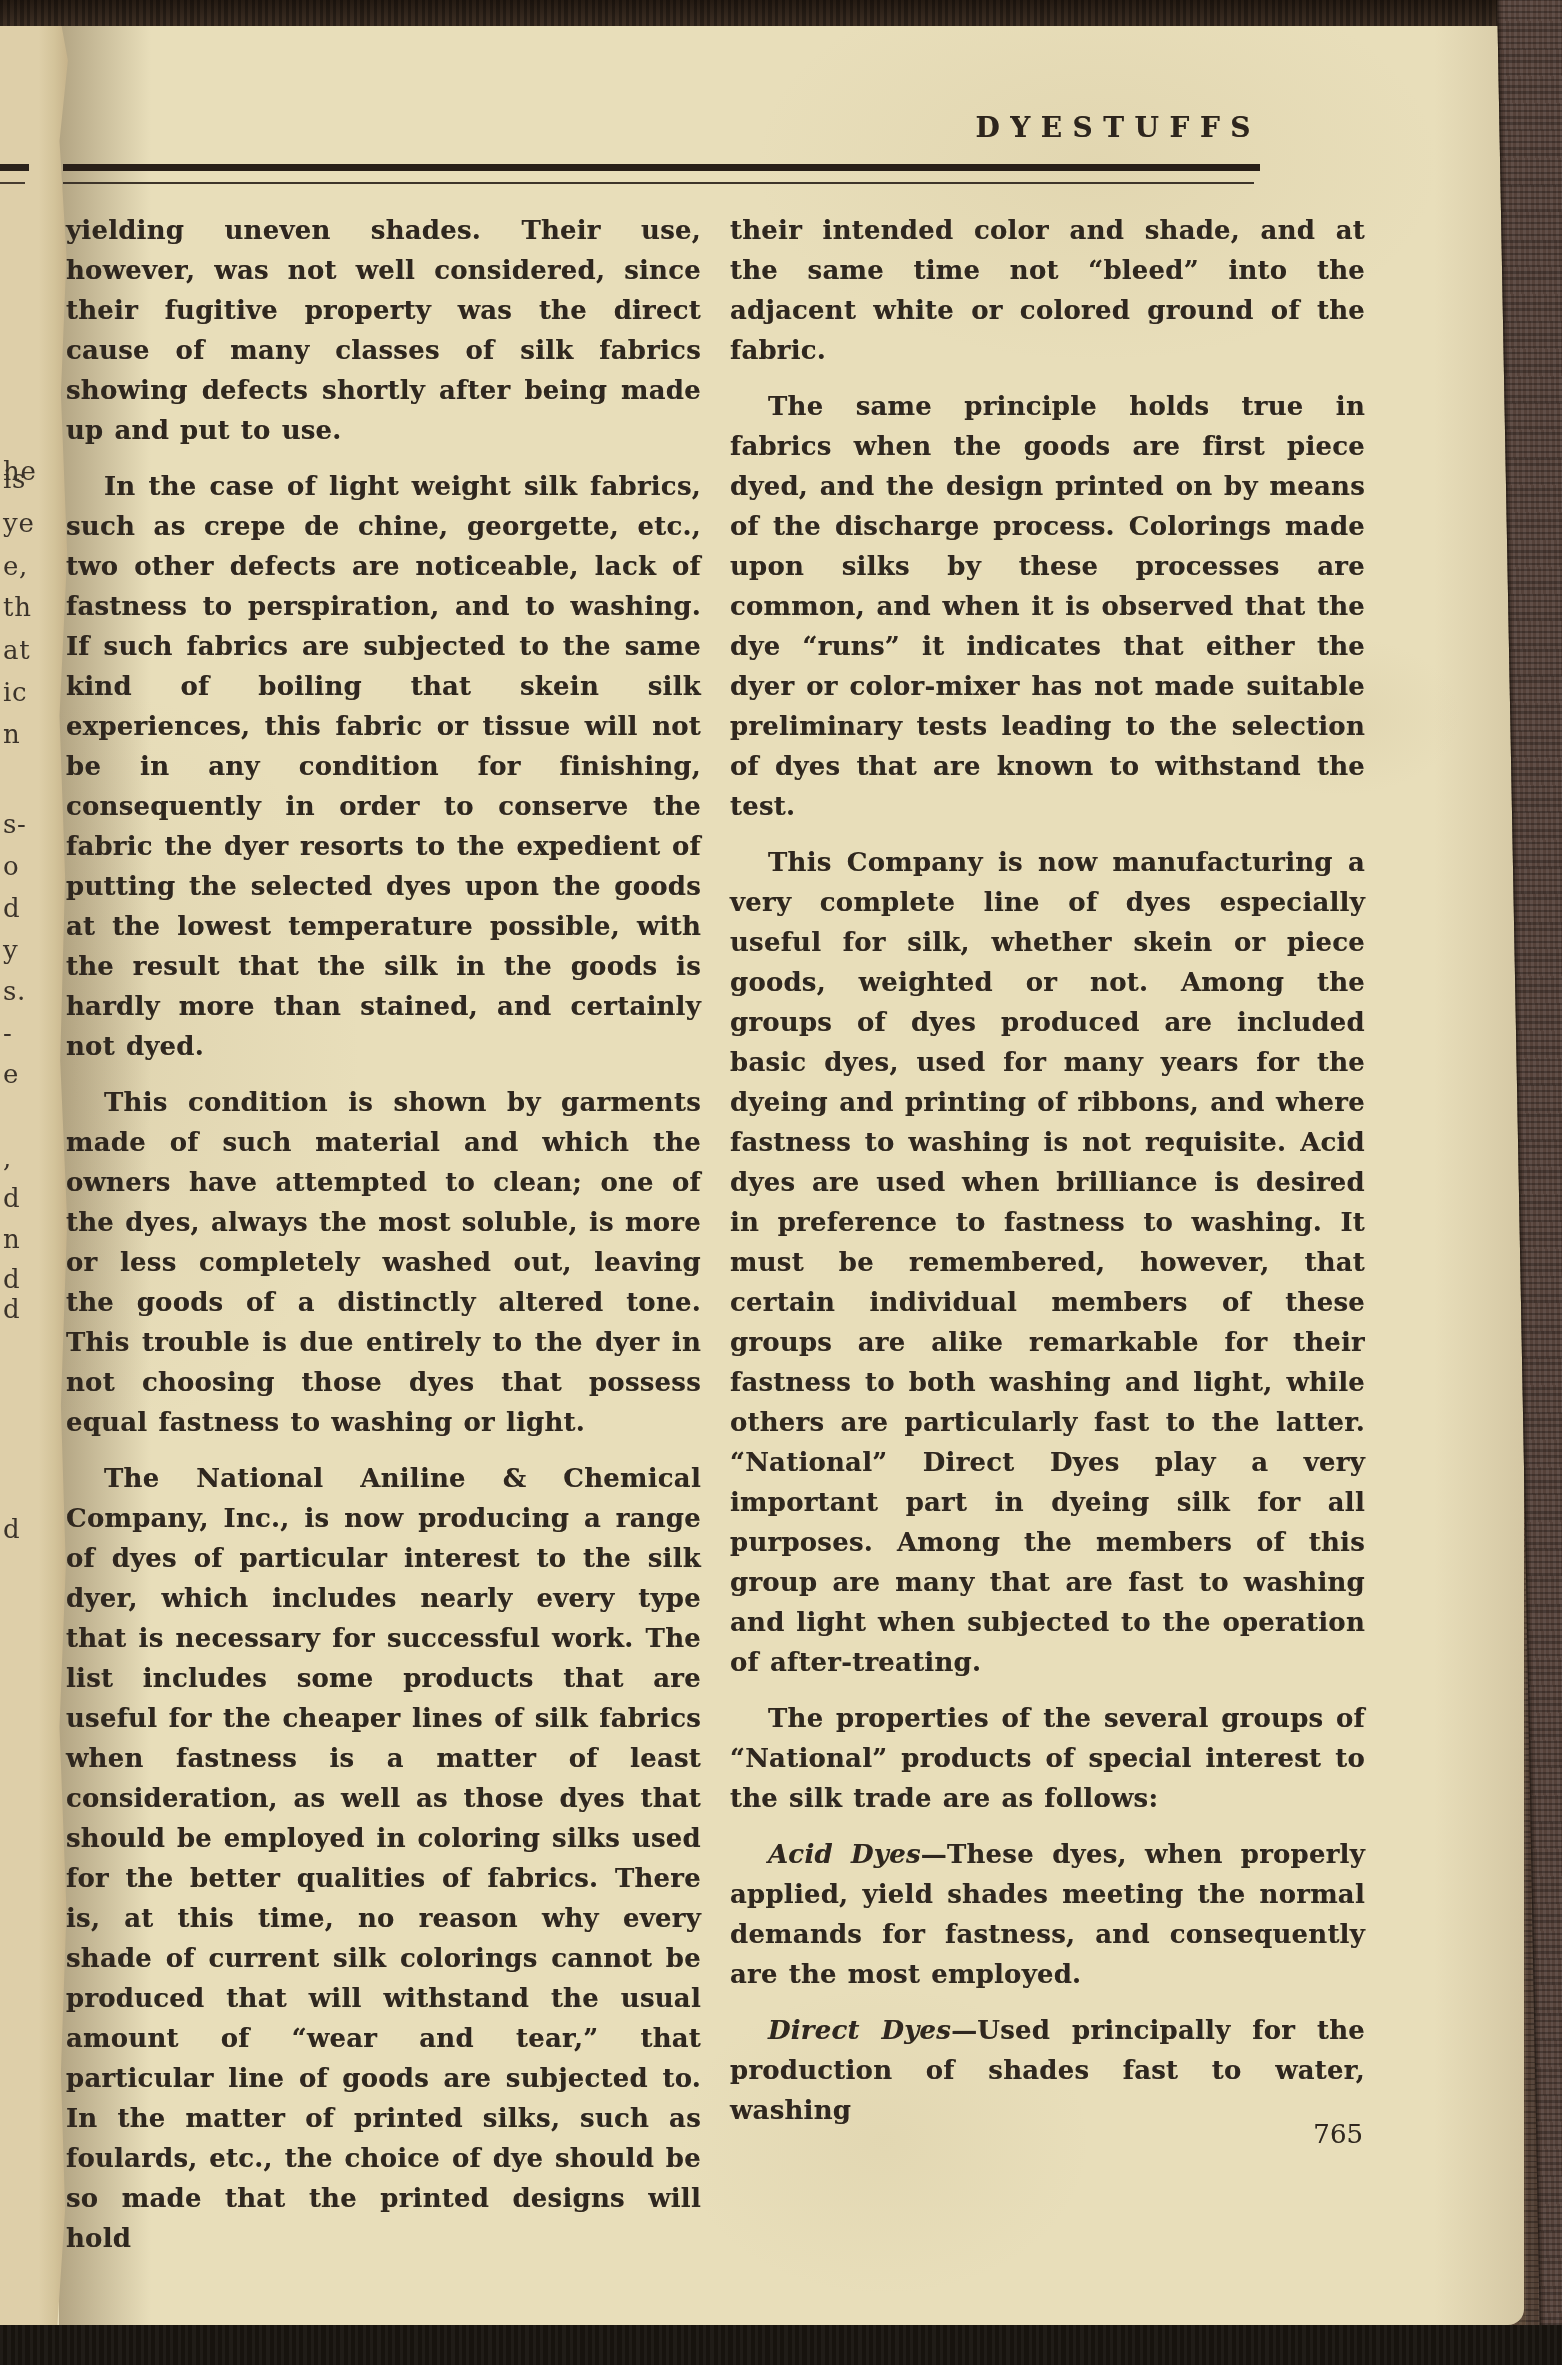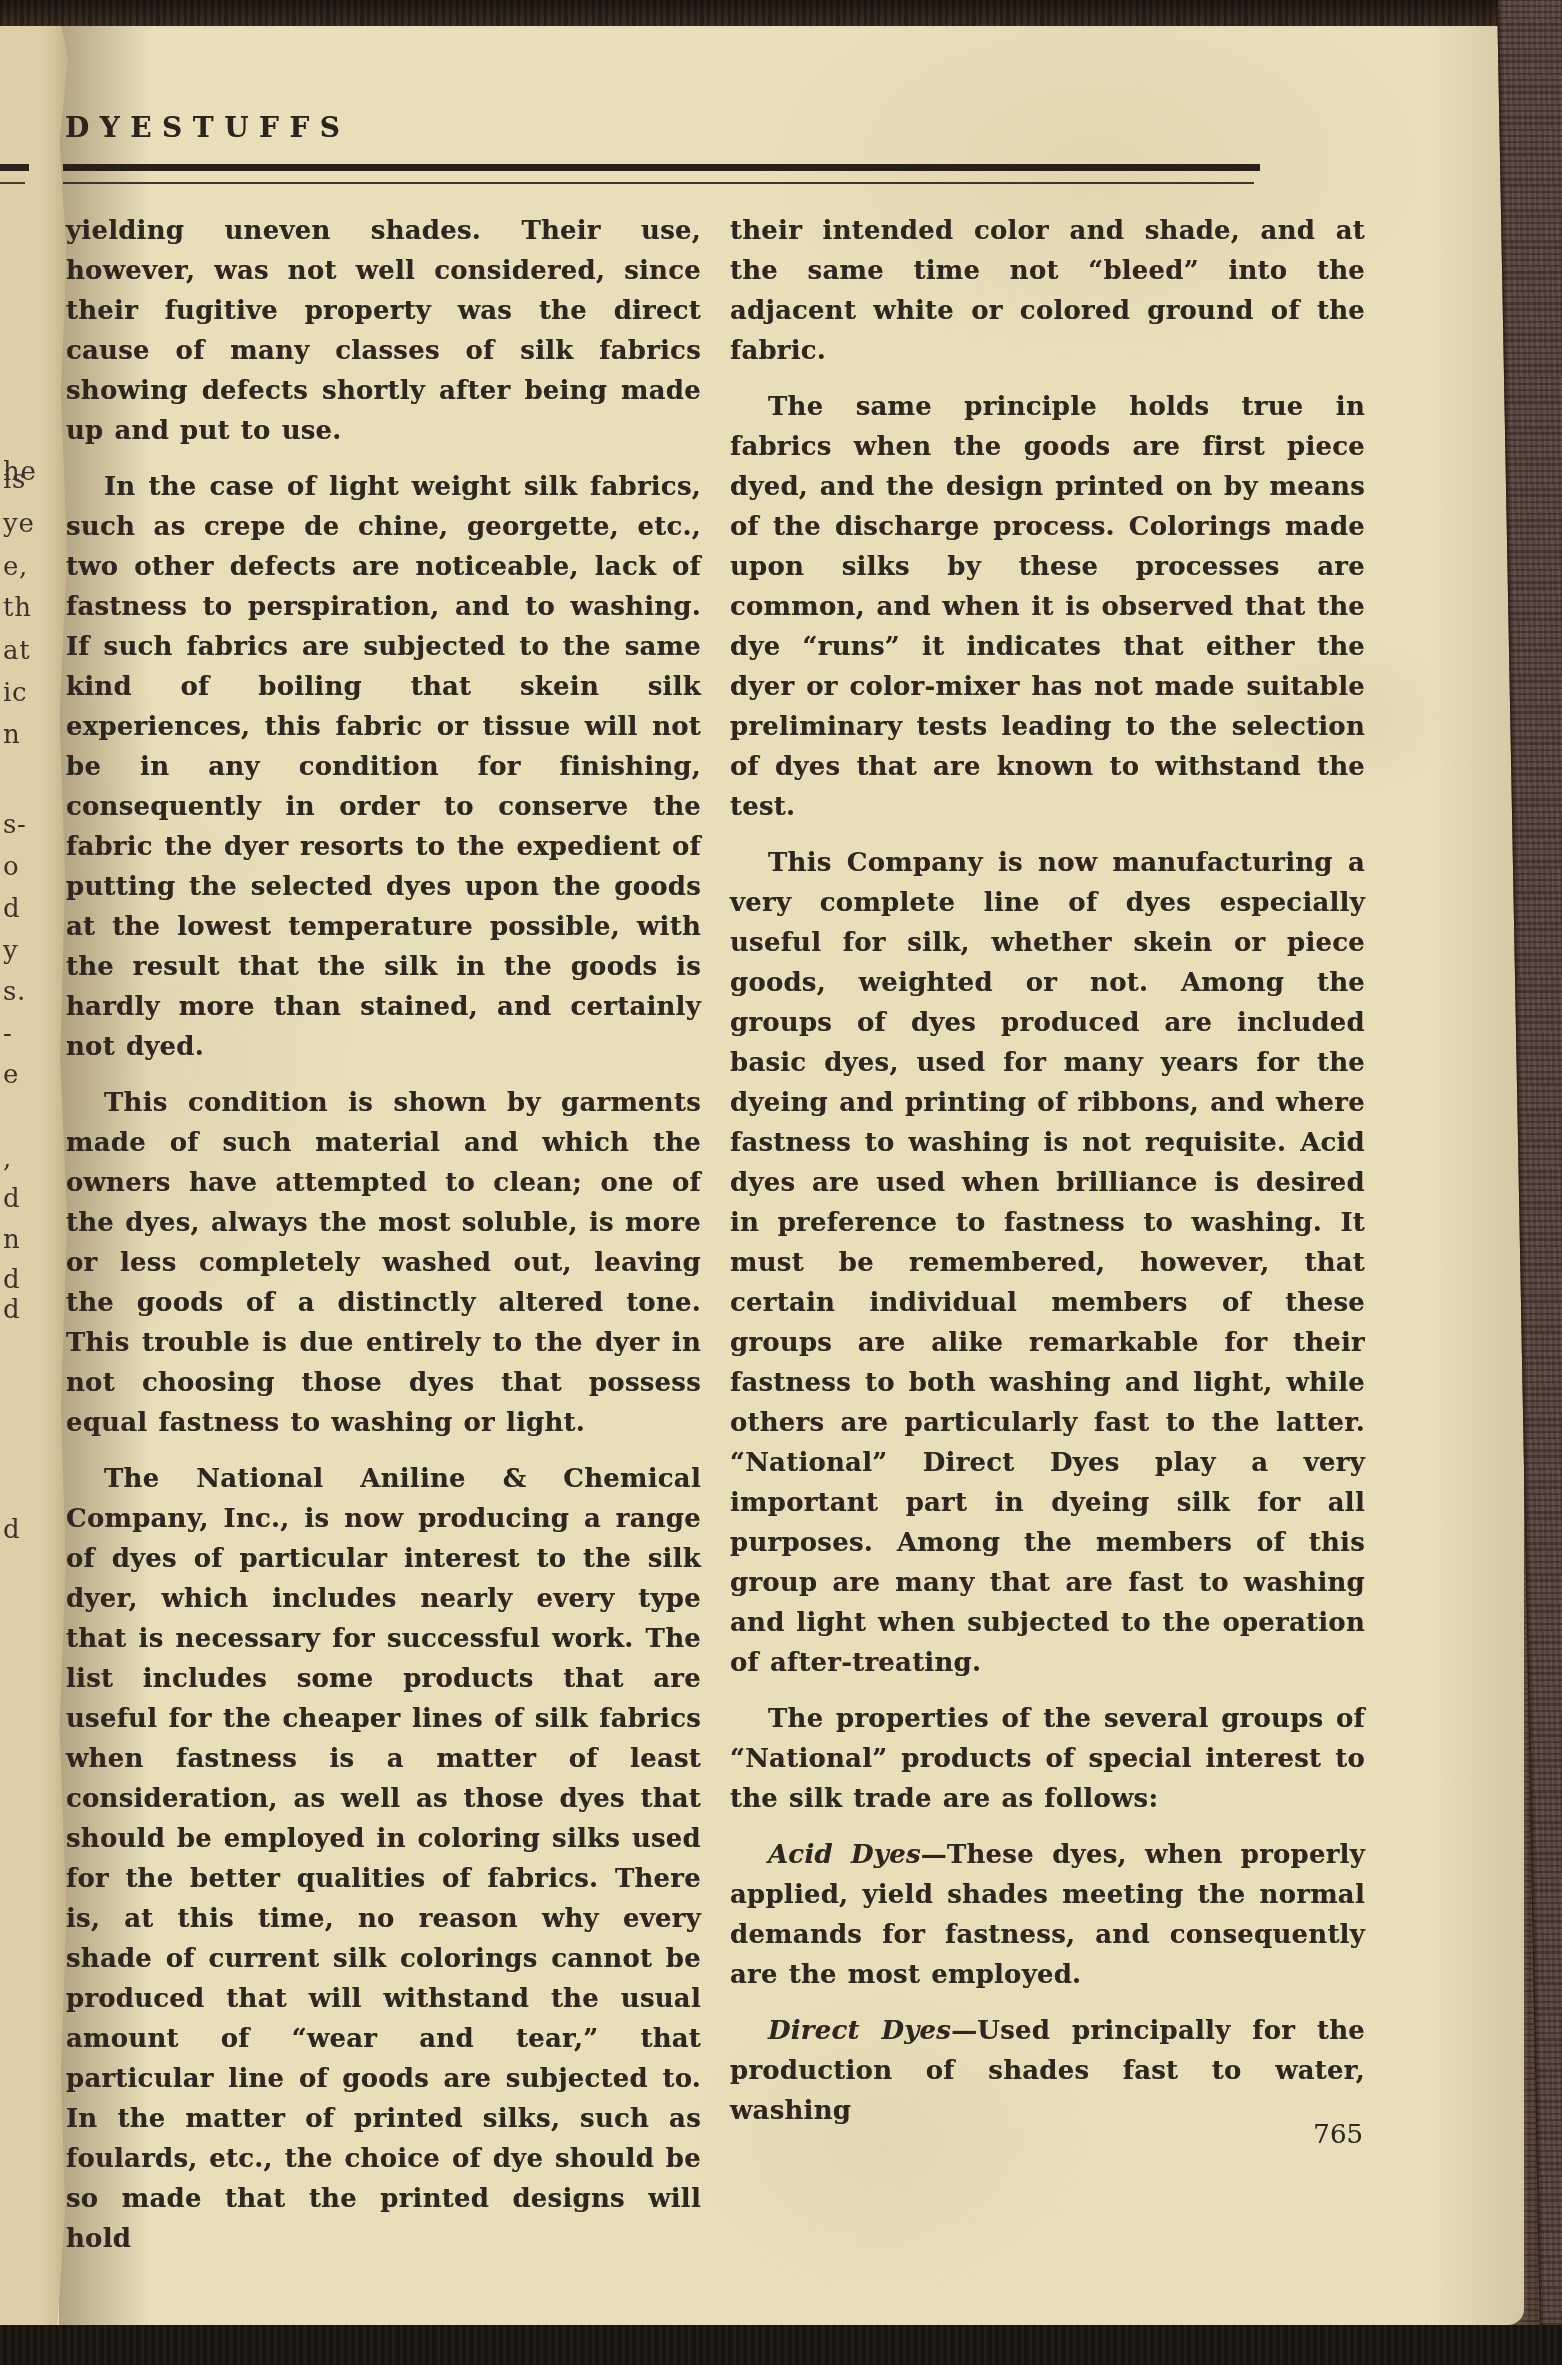--- a/index.html
+++ b/index.html
@@ -69,21 +69,21 @@
   .cover-bottom {
     position:absolute; left:0; top:2325px; width:100%; height:41px; z-index:11;
     background:
       repeating-linear-gradient(90deg, rgba(255,255,255,.04) 0 3.1px, transparent 3.1px 7.4px),
       #17130e;
   }
 
   
   .header {
     position:absolute; left:65px; top:111px; width:1196px; z-index:5;
-    text-align:left; font-size:28px; font-weight:bold; letter-spacing:10.5px;
+    text-align:right; font-size:28px; font-weight:bold; letter-spacing:10.5px;
     margin-right:0; color:#2d251d; text-shadow:0 0 0.6px rgba(45,37,29,.45);
   }
   .rule-thick { position:absolute; left:63px; top:164px; width:1197px; height:6.8px; background:#281f18; z-index:5; }
   .rule-thin  { position:absolute; left:63px; top:182px; width:1191px; height:1.8px;  background:#3d342a; z-index:5; }
 
   .column { position:absolute; top:210px; width:635px; z-index:5;font-weight:bold; }
   .col-left  { left:66px; }
   .col-right { left:730px; }
   .para {
     margin:0 0 16px 0; text-indent:38px;

